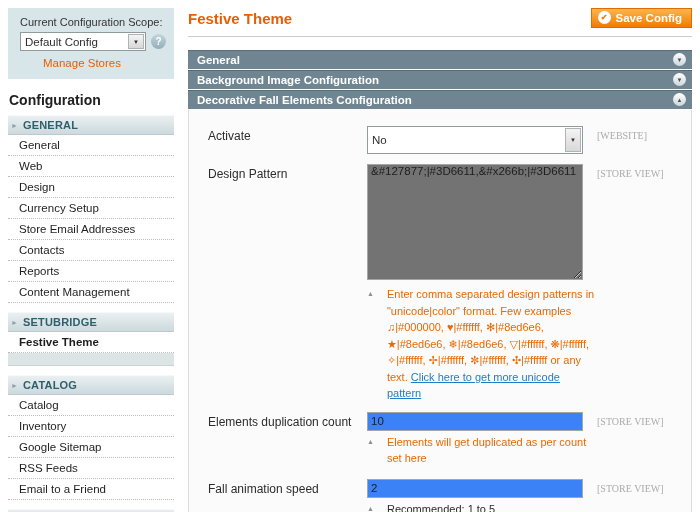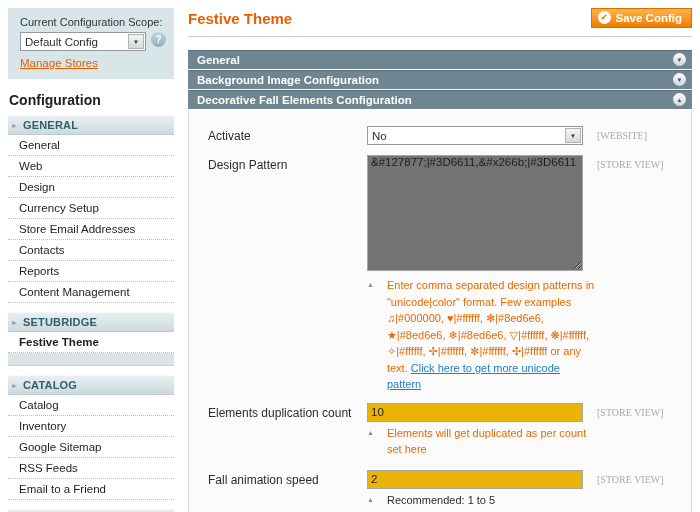--- a/index.html
+++ b/index.html
@@ -9,39 +9,39 @@
     background:#ffffff;
     font-family:"Liberation Sans", "DejaVu Sans", sans-serif;
     font-size:12px; color:#2f2f2f;
   }
   .page { display:flex; padding:8px 8px 0 8px; }
 
   
   .sidebar { width:166px; flex:none; }
   .scope-box { background:#d9e6e9; padding:8px 8px 9px 12px; }
   .scope-label { font-size:11px; color:#333; margin-bottom:4px; }
-  .scope-row { display:flex; align-items:flex-start; gap:5px; }
+  .scope-row { display:flex; align-items:center; gap:5px; }
   .fake-select {
     position:relative; background:#fff; border:1px solid #929a9b;
     height:19px; flex:1; display:flex; align-items:center;
     padding:0 20px 0 4px; font-size:11.5px; cursor:pointer;
   }
   .fake-select .dd-btn {
     position:absolute; right:1px; top:1px; bottom:1px; width:16px;
     background:linear-gradient(#f4f4f4,#d8d8d8);
     border:1px solid #aeb4b6; display:flex; align-items:center; justify-content:center;
     font-size:6px; color:#333;
   }
   .help-icon {
     width:15px; height:15px; border-radius:50%; flex:none;
     background:linear-gradient(#c3d6dc,#93aeb8); color:#fff;
     font-size:10px; font-weight:bold; display:flex; align-items:center; justify-content:center;
     cursor:pointer;
   }
-  .manage-stores { display:inline-block; margin-top:6px; color:#eb5e00; text-decoration:underline; font-size:11.5px; cursor:pointer; }
+  .manage-stores { display:inline-block; margin-top:6px; color:#eb5e00; font-size:11.5px; cursor:pointer;margin-left:23px; }
   .config-title { font-size:14px; font-weight:bold; color:#202020; margin:13px 0 7px 1px; }
 
   .menu-section { margin-bottom:9px; }
   .menu-section-header {
     background:linear-gradient(#eaf0f2,#ccd9dd);
     border-top:1px solid #f6f9fa; border-bottom:1px solid #bccbd0;
     padding:3px 5px 3px 3px; display:flex; align-items:center; gap:5px;
   }
   .menu-arrow { color:#8aa3ab; font-size:7px; }
   .menu-section-label { color:#2f5f6d; font-weight:bold; font-size:11px; letter-spacing:.2px; }
@@ -84,28 +84,28 @@
   .fieldset {
     border:1px solid #d7dcde; border-top:none; background:#fbfbfb;
     padding:16px 8px 8px 19px;
   }
   .form-row { display:flex; align-items:flex-start; }
   .field-label { width:159px; flex:none; padding-top:3px; font-size:12px; color:#2c2c2c; }
   .field-control { width:216px; flex:none; }
   .field-scope { margin-left:14px; padding-top:4px; color:#ababab; font-size:10px; white-space:nowrap;font-family:Liberation Serif, serif; }
 
   input.text-input {
-    width:100%; height:19px; border:1px solid #a5a5a5; background:#eab308;
+    width:100%; height:19px; border:1px solid #a5a5a5; background:#3b82f6;
     font-size:11.5px; padding:1px 3px; font-family:inherit; color:#1e1e1e;
   }
   textarea.textarea-input {
     width:100%; height:116px; border:1px solid #a5a5a5; background:#737373;
     font-size:11.5px; padding:0 3px; font-family:inherit; color:#1e1e1e; resize:vertical;
   }
-  .fake-select.control { height:19px; font-size:11.5px; }
+  .fake-select.control { height:28px; font-size:11.5px; }
 
   .note { margin:3px 0 10px 159px; width:230px; font-size:11px; line-height:1.5; display:flex; gap:13px; }
   .note-marker { color:#8f8f8f; font-size:7px; padding-top:3px; flex:none; }
   .note .note-body { color:#2c2c2c; }
   .note.orange .note-body { color:#e96902; }
   .note a { color:#1e7ec8; text-decoration:underline; cursor:pointer; }
   .note.tight { margin-bottom:12px; }
 </style>
 </head>
 <body>

